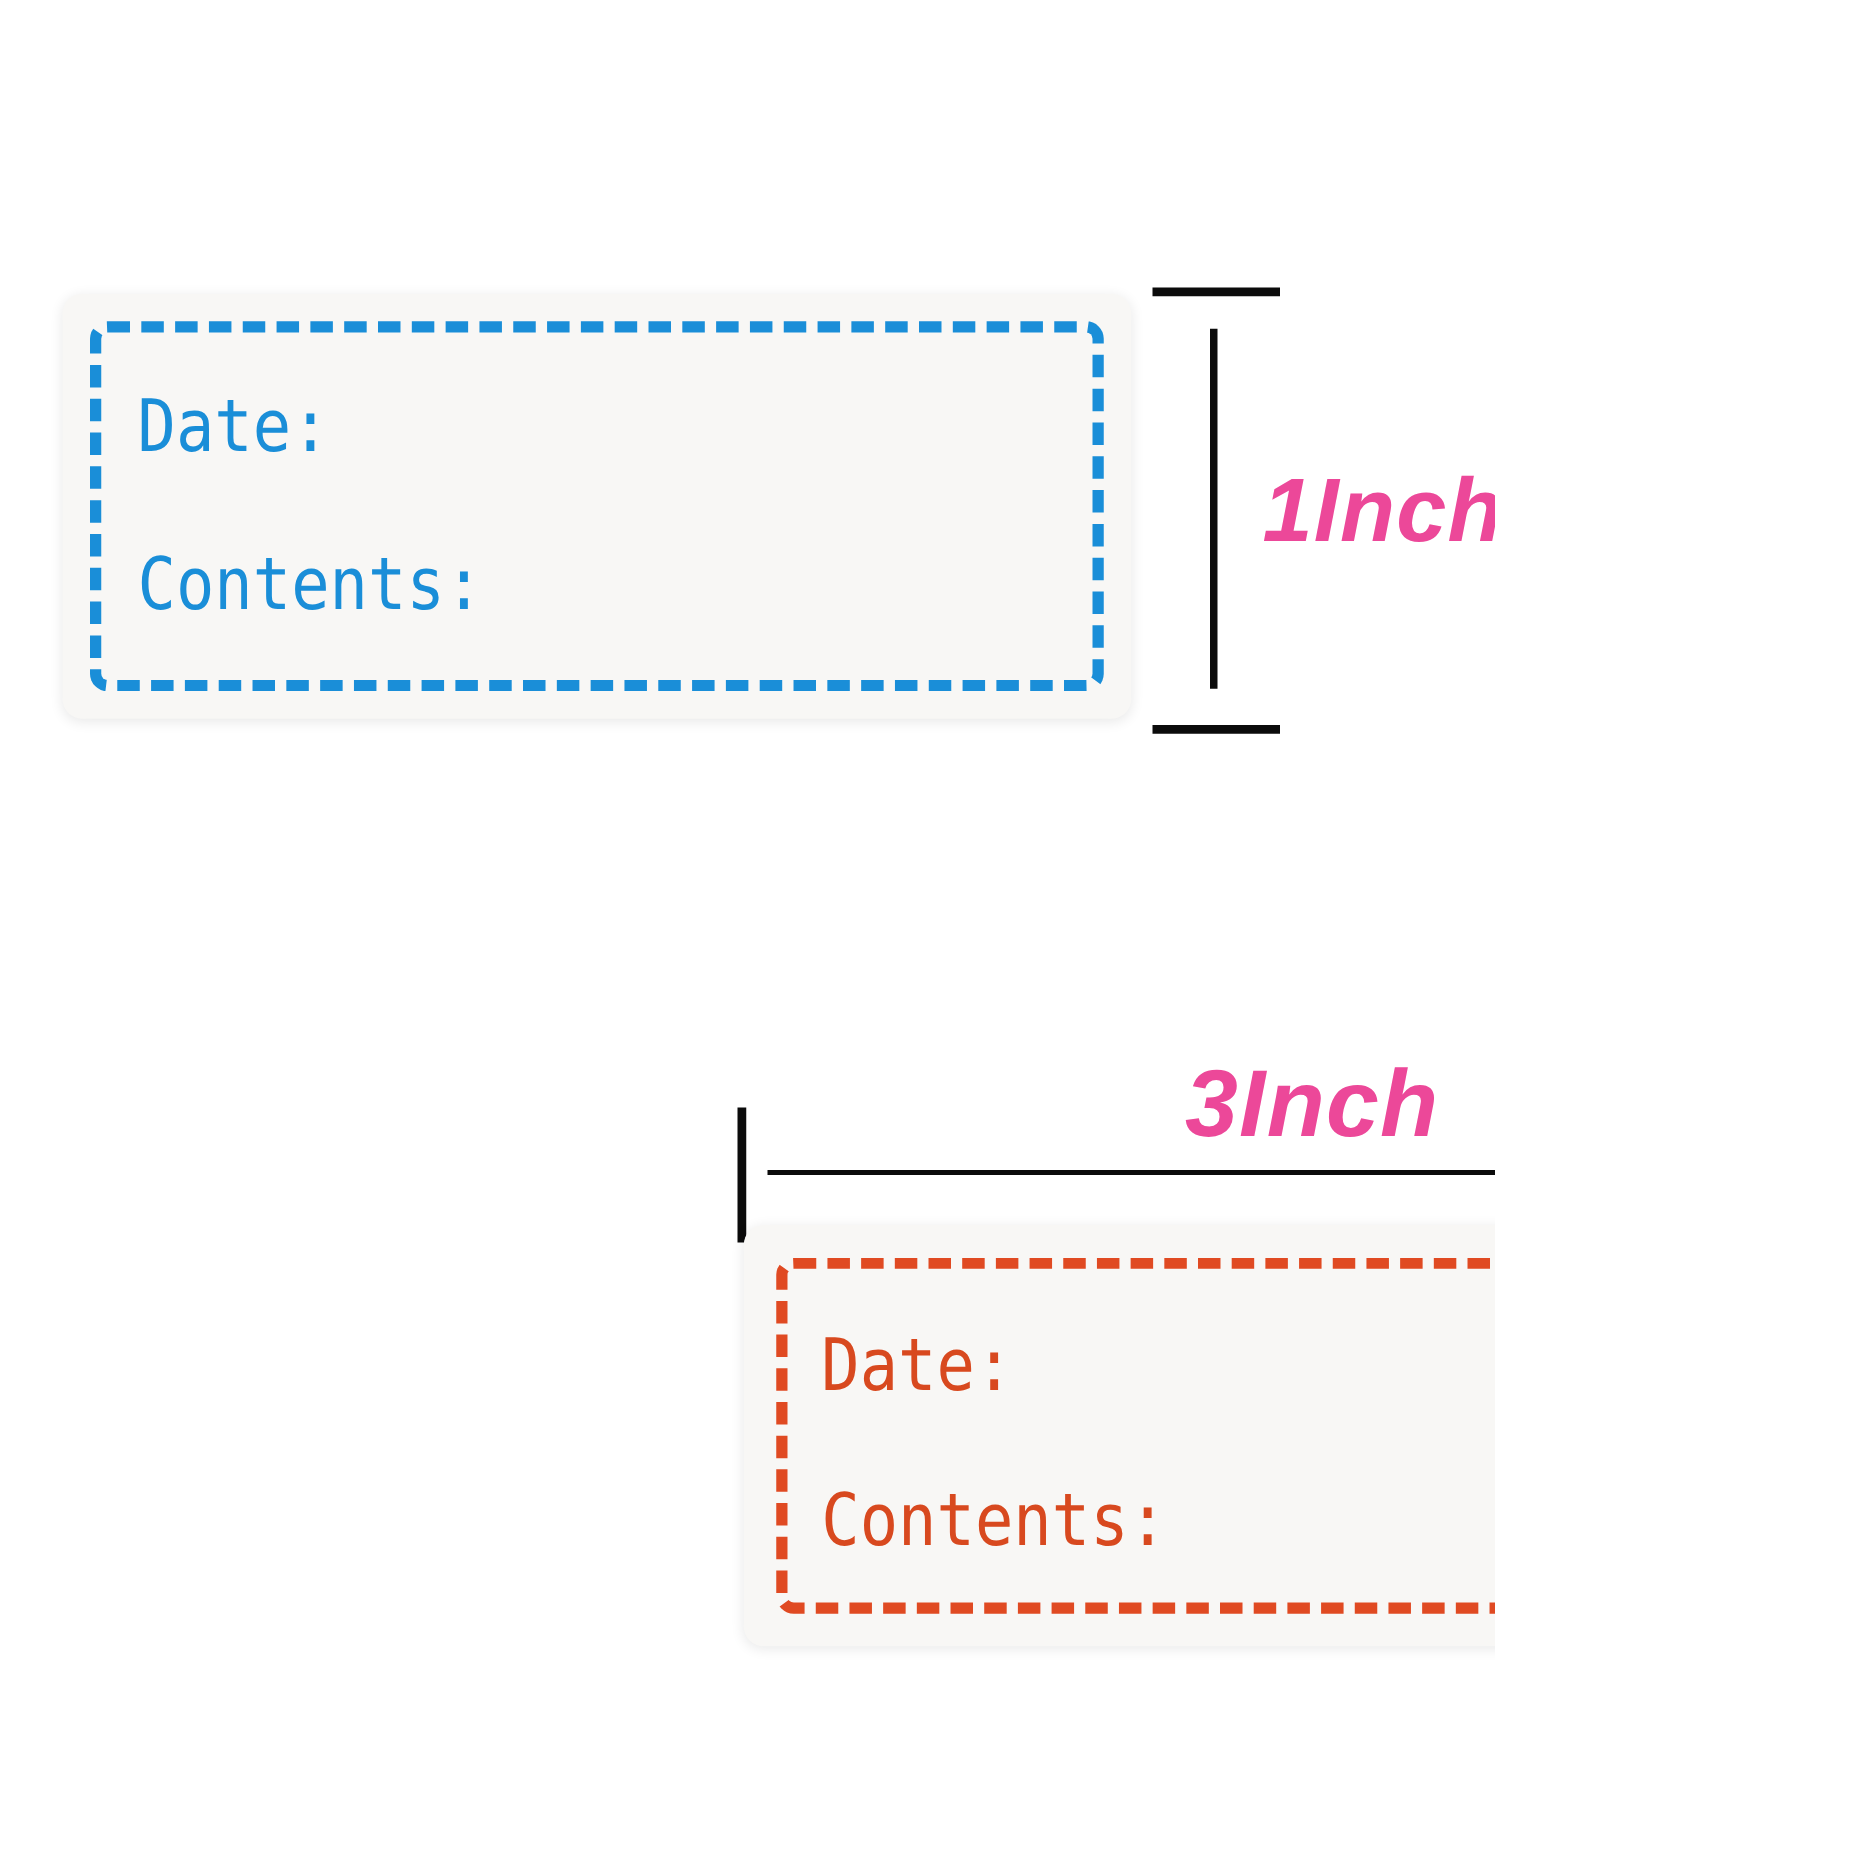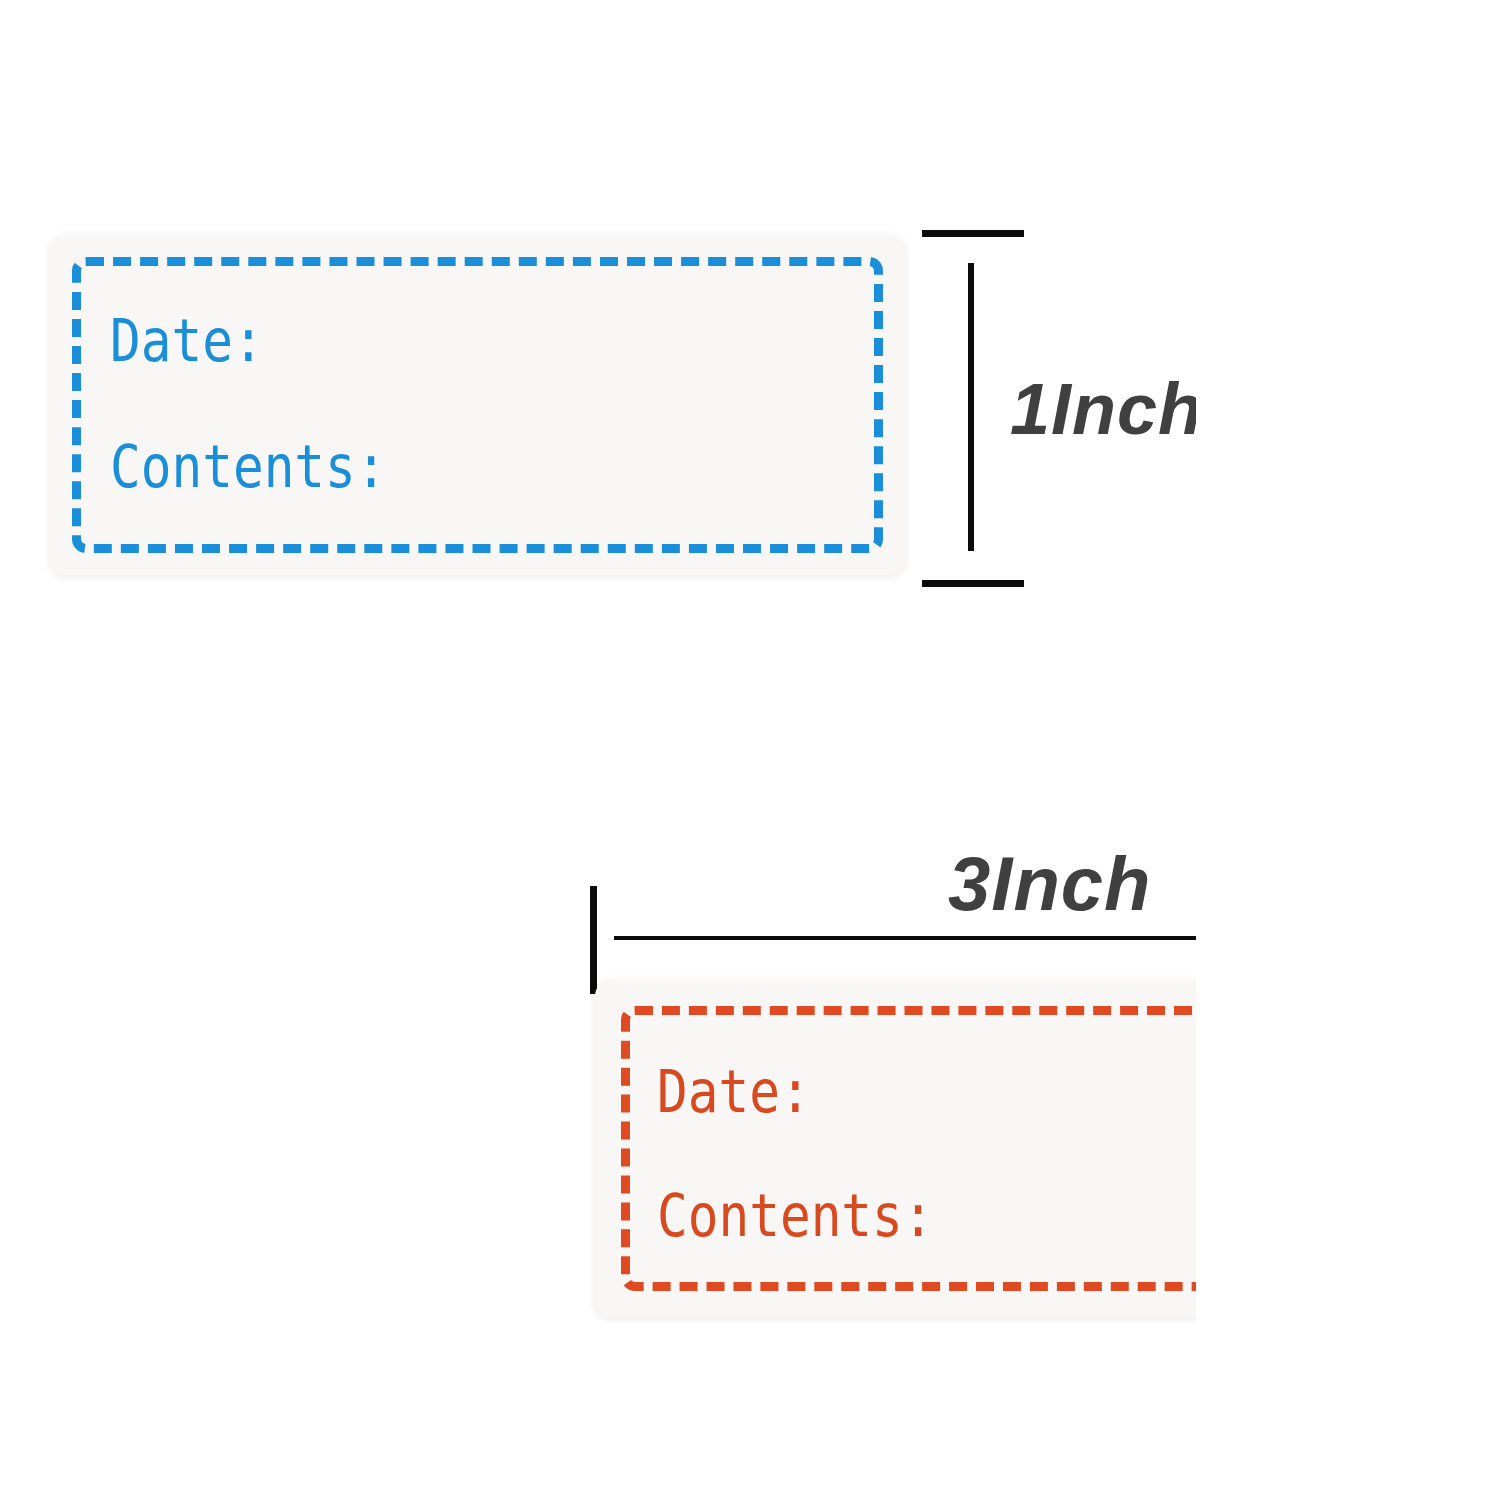--- a/index.html
+++ b/index.html
@@ -89,21 +89,21 @@
   .dim-line-h {
     position: absolute;
     height: 4px;
     background: #0b0b0b;
   }
   .dim-label {
     position: absolute;
     font-family: "Liberation Sans", sans-serif;
     font-style: italic;
     font-weight: bold;
-    color: #404040;
+    color: #ec4899;
     white-space: nowrap;
     letter-spacing: 1px;
   }
 
   
   #cap-1inch-top    { left: 922px; top: 210px;  width: 102px; }
   #cap-1inch-bottom { left: 922px; top: 560px;  width: 102px; }
   #line-1inch       { left: 968px; top: 243px;  height: 288px; }
   #label-1inch      { left: 1010px; top: 348px; font-size: 72px; }
 

